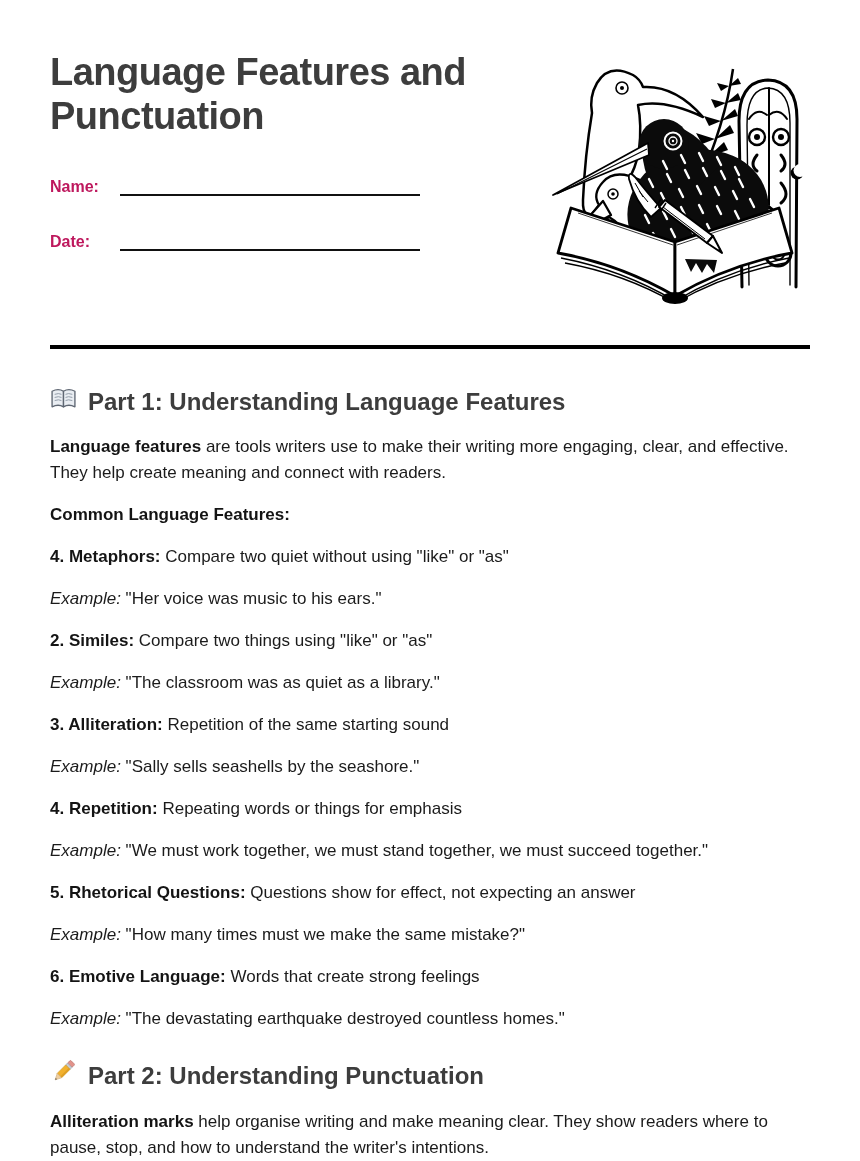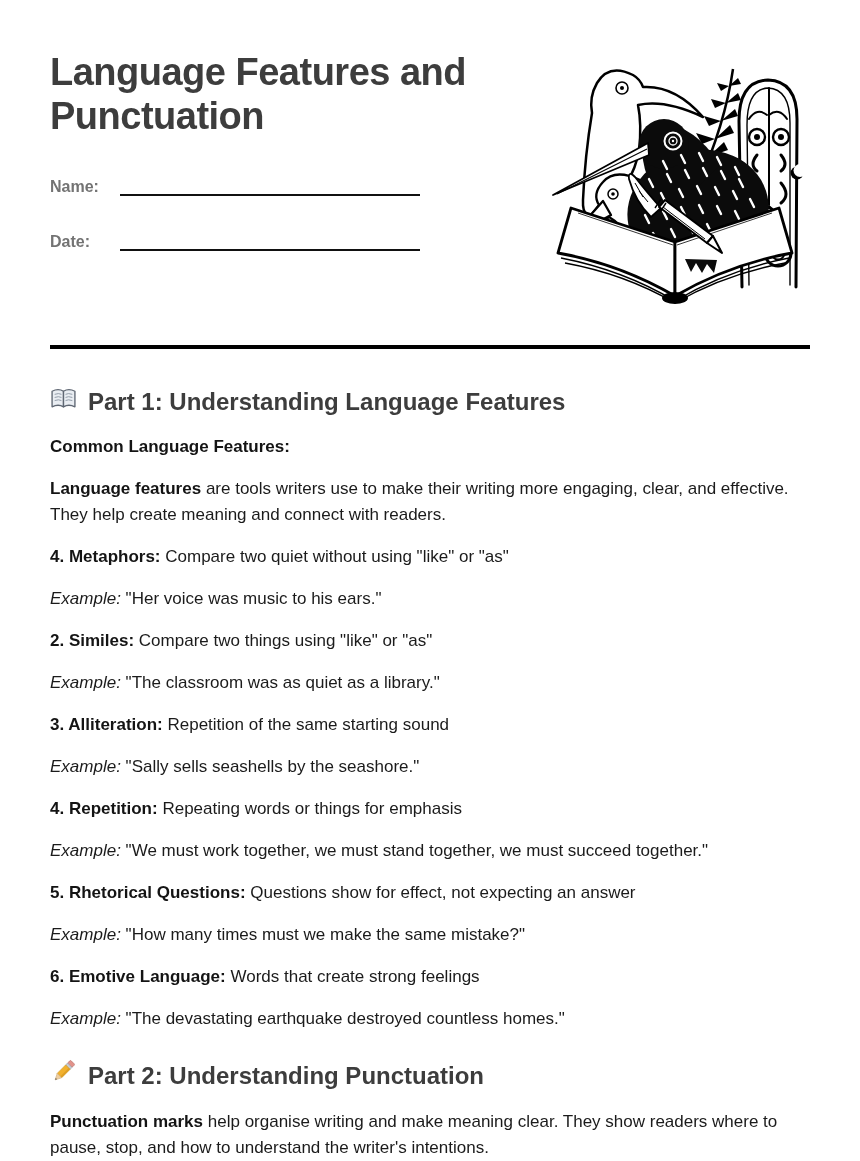--- a/index.html
+++ b/index.html
@@ -14,21 +14,21 @@
   .page { padding: 0 50px; }
 
   
   .header { display: flex; justify-content: space-between; }
   .header-left { width: 480px; padding-top: 50px; }
   .doc-title {
     font-size: 38px; line-height: 44px; font-weight: 700;
     color: #3d3d3d; margin: 0 0 28px; letter-spacing: -0.5px;
   }
   .form-row { display: flex; align-items: flex-end; height: 30px; margin-bottom: 25px; }
-  .form-label { font-weight: 700; font-size: 16px; color: #737373; width: 70px; }
+  .form-label { font-weight: 700; font-size: 16px; color: #be185d; width: 70px; }
   .blank-line { width: 300px; height: 24px; border-bottom: 2px solid #111; }
   .header-art { width: 265px; padding-top: 55px; flex-shrink: 0; }
   .header-art svg { display: block; }
 
   
   .divider { border: none; border-top: 4px solid #000; margin: 20px 0 0; }
 
   
   .part-heading {
     display: flex; align-items: center; gap: 11px;
@@ -204,23 +204,23 @@
       <span class="hicon">
         <svg width="27" height="23" viewBox="0 0 26 22">
           <path d="M2,4 Q8,1 13,4 L13,19 Q8,16 2,19 Z" fill="#e9edf2" stroke="#5f6773" stroke-width="1.3" stroke-linejoin="round"></path>
           <path d="M24,4 Q18,1 13,4 L13,19 Q18,16 24,19 Z" fill="#e9edf2" stroke="#5f6773" stroke-width="1.3" stroke-linejoin="round"></path>
           <path d="M4.5,7 Q8.5,5.5 11,7 M4.5,10 Q8.5,8.5 11,10 M4.5,13 Q8.5,11.5 11,13 M21.5,7 Q17.5,5.5 15,7 M21.5,10 Q17.5,8.5 15,10 M21.5,13 Q17.5,11.5 15,13" fill="none" stroke="#8d98a5" stroke-width="0.9"></path>
         </svg>
       </span>
       <span>Part 1: Understanding Language Features</span>
     </h2>
 
+    <p class="body-text"><strong>Language features</strong> <span>are tools writers use to make their writing more engaging, clear, and effective. They help create meaning and connect with readers.</span></p>
+
     <p class="body-text"><strong>Common Language Features:</strong></p>
-
-    <p class="body-text"><strong>Language features</strong> <span>are tools writers use to make their writing more engaging, clear, and effective. They help create meaning and connect with readers.</span></p>
 
     <div>
 
         <p class="body-text"><strong>4. Metaphors:</strong> <span>Compare two quiet without using "like" or "as"</span></p>
         <p class="body-text example"><em>Example:</em> <span>"Her voice was music to his ears."</span></p>
 
         <p class="body-text"><strong>2. Similes:</strong> <span>Compare two things using "like" or "as"</span></p>
         <p class="body-text example"><em>Example:</em> <span>"The classroom was as quiet as a library."</span></p>
 
         <p class="body-text"><strong>3. Alliteration:</strong> <span>Repetition of the same starting sound</span></p>
@@ -247,16 +247,16 @@
             <rect x="10" y="7.1" width="6" height="11.5" fill="#f2b12e" stroke="#d29a22" stroke-width="0.6"></rect>
             <rect x="14.2" y="7.1" width="1.8" height="11.5" fill="#dd9f26"></rect>
             <path d="M10,18.6 L16,18.6 L13,24.4 Z" fill="#efce9f" stroke="#d2b183" stroke-width="0.6"></path>
             <path d="M12.1,22.6 L13.9,22.6 L13,24.4 Z" fill="#555555"></path>
           </g>
         </svg>
       </span>
       <span>Part 2: Understanding Punctuation</span>
     </h2>
 
-    <p class="body-text"><strong>Punctuation marks</strong> <span>help organise writing and make meaning clear. They show readers where to pause, stop, and how to understand the writer's intentions.</span></p>
+    <p class="body-text"><strong>Alliteration marks</strong> <span>help organise writing and make meaning clear. They show readers where to pause, stop, and how to understand the writer's intentions.</span></p>
   </section>
 
 </div>
 
 </body></html>

